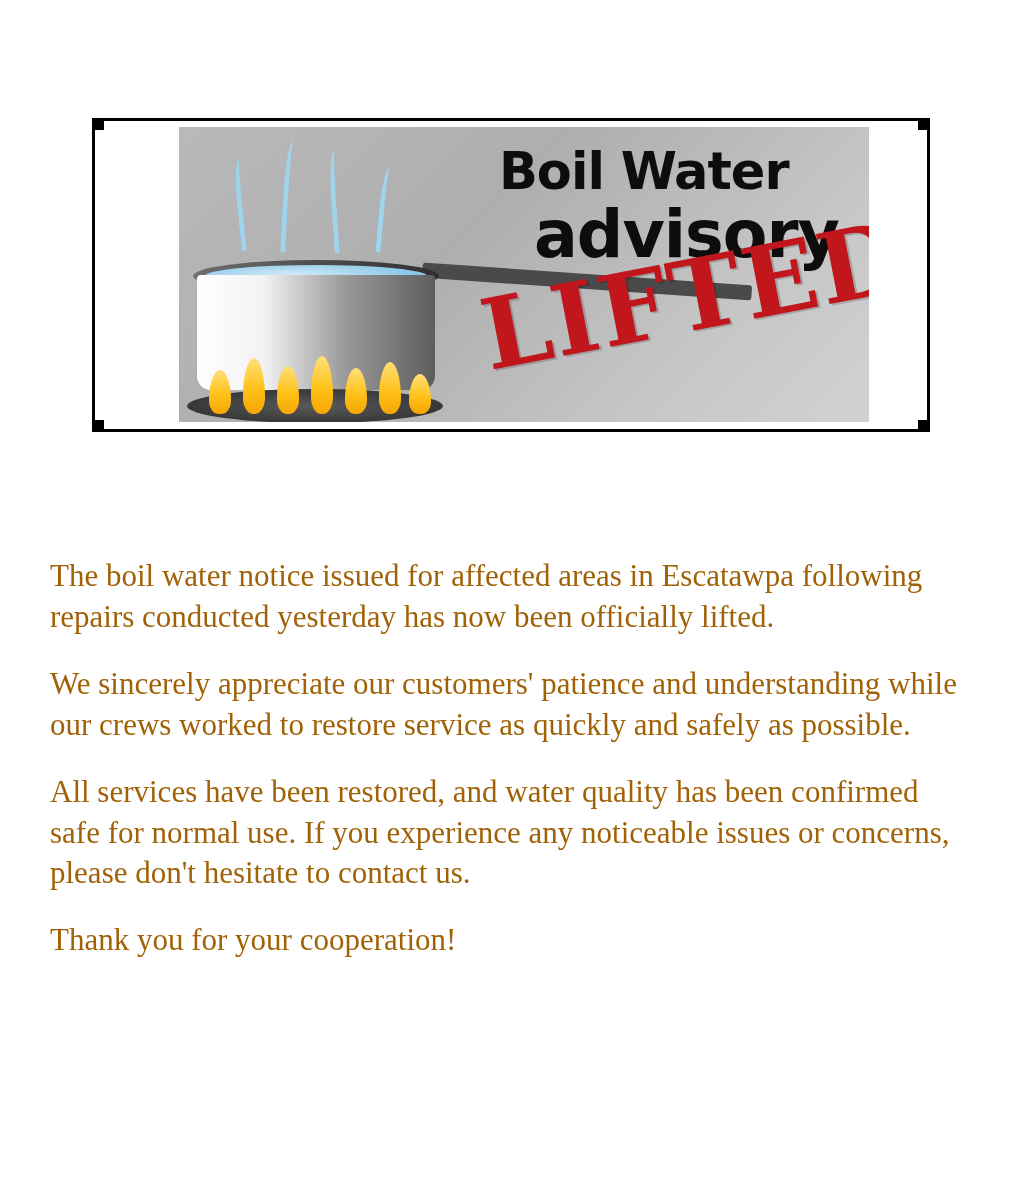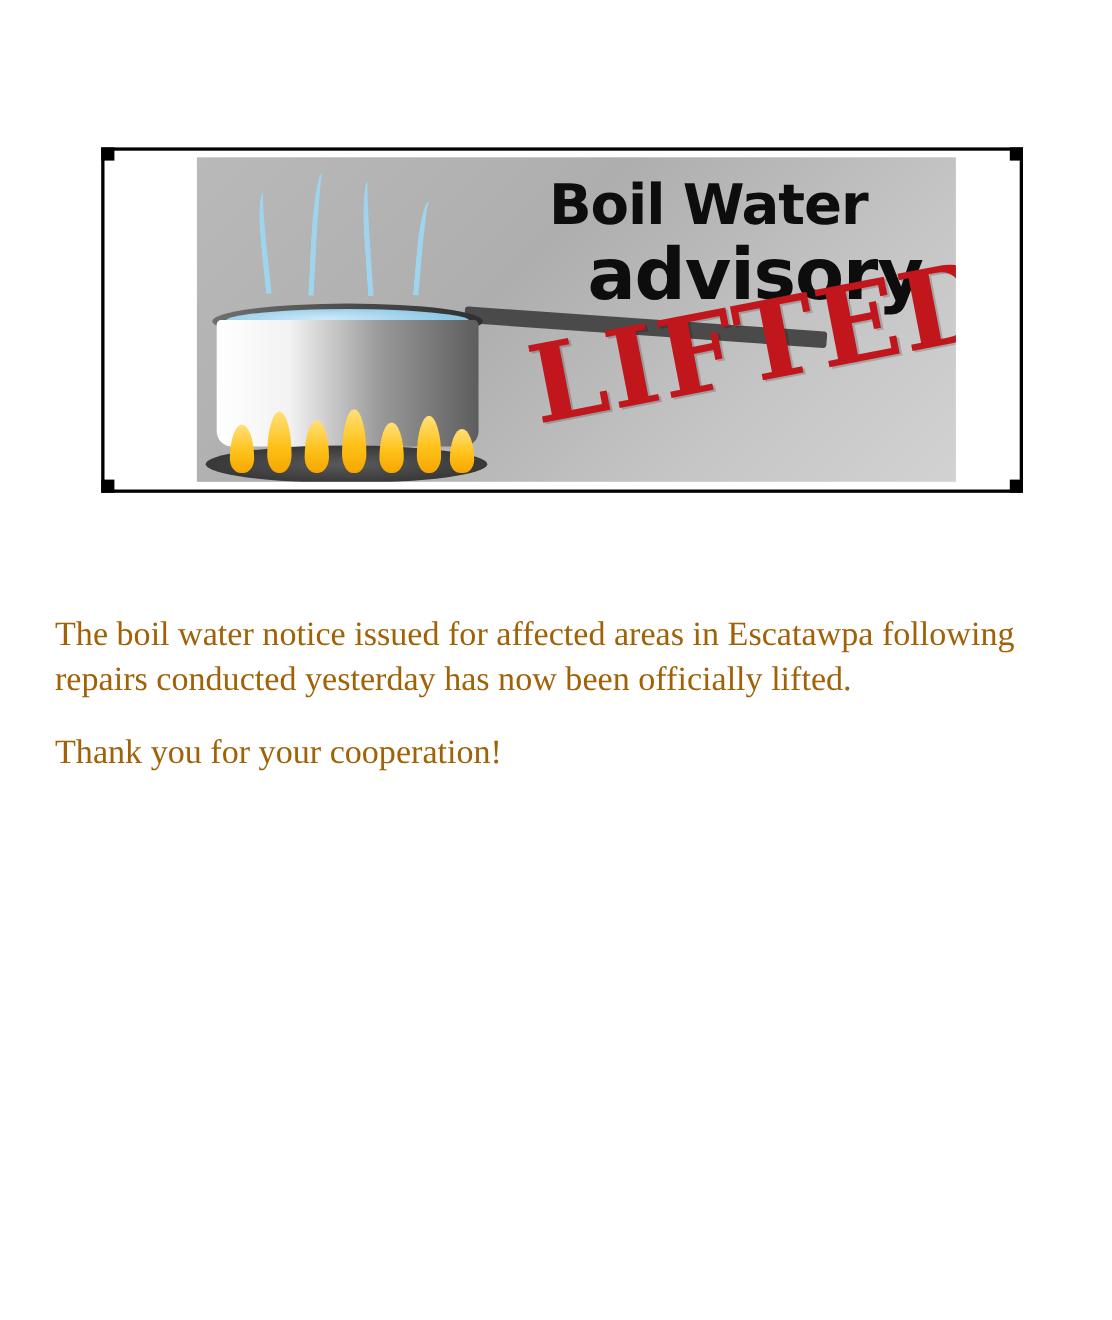--- a/index.html
+++ b/index.html
@@ -13,21 +13,21 @@
     position: relative;
     font-family: "Liberation Serif", serif;
     color: #000000;
     overflow: hidden;
   }
 
   
   .banner-wrap {
     position: absolute;
     left: 92px;
-    top: 134px;
+    top: 118px;
     width: 838px;
     height: 314px;
     border: 3px solid #000000;
     box-sizing: border-box;
     background: #ffffff;
   }
   .banner-inner {
     position: absolute;
     left: 84px;
     top: 6px;
@@ -216,14 +216,16 @@
 
     <div class="art-title">Boil Water</div>
     <div class="art-title-2">advisory</div>
 
     <div class="stamp">LIFTED</div>
   </div>
 </div>
 
 <div class="body-copy">
   <p>The boil water notice issued for affected areas in Escatawpa  following repairs conducted yesterday has now been officially lifted.</p>
+  <p>We sincerely appreciate our customers' patience and understanding while our crews worked to restore service as quickly and safely as possible.</p>
+  <p>All services have been restored, and water quality has been confirmed safe for normal use. If you experience any noticeable issues or concerns, please don't hesitate to contact us.</p>
   <p>Thank you for your cooperation!</p>
 </div>
 
 </body></html>

